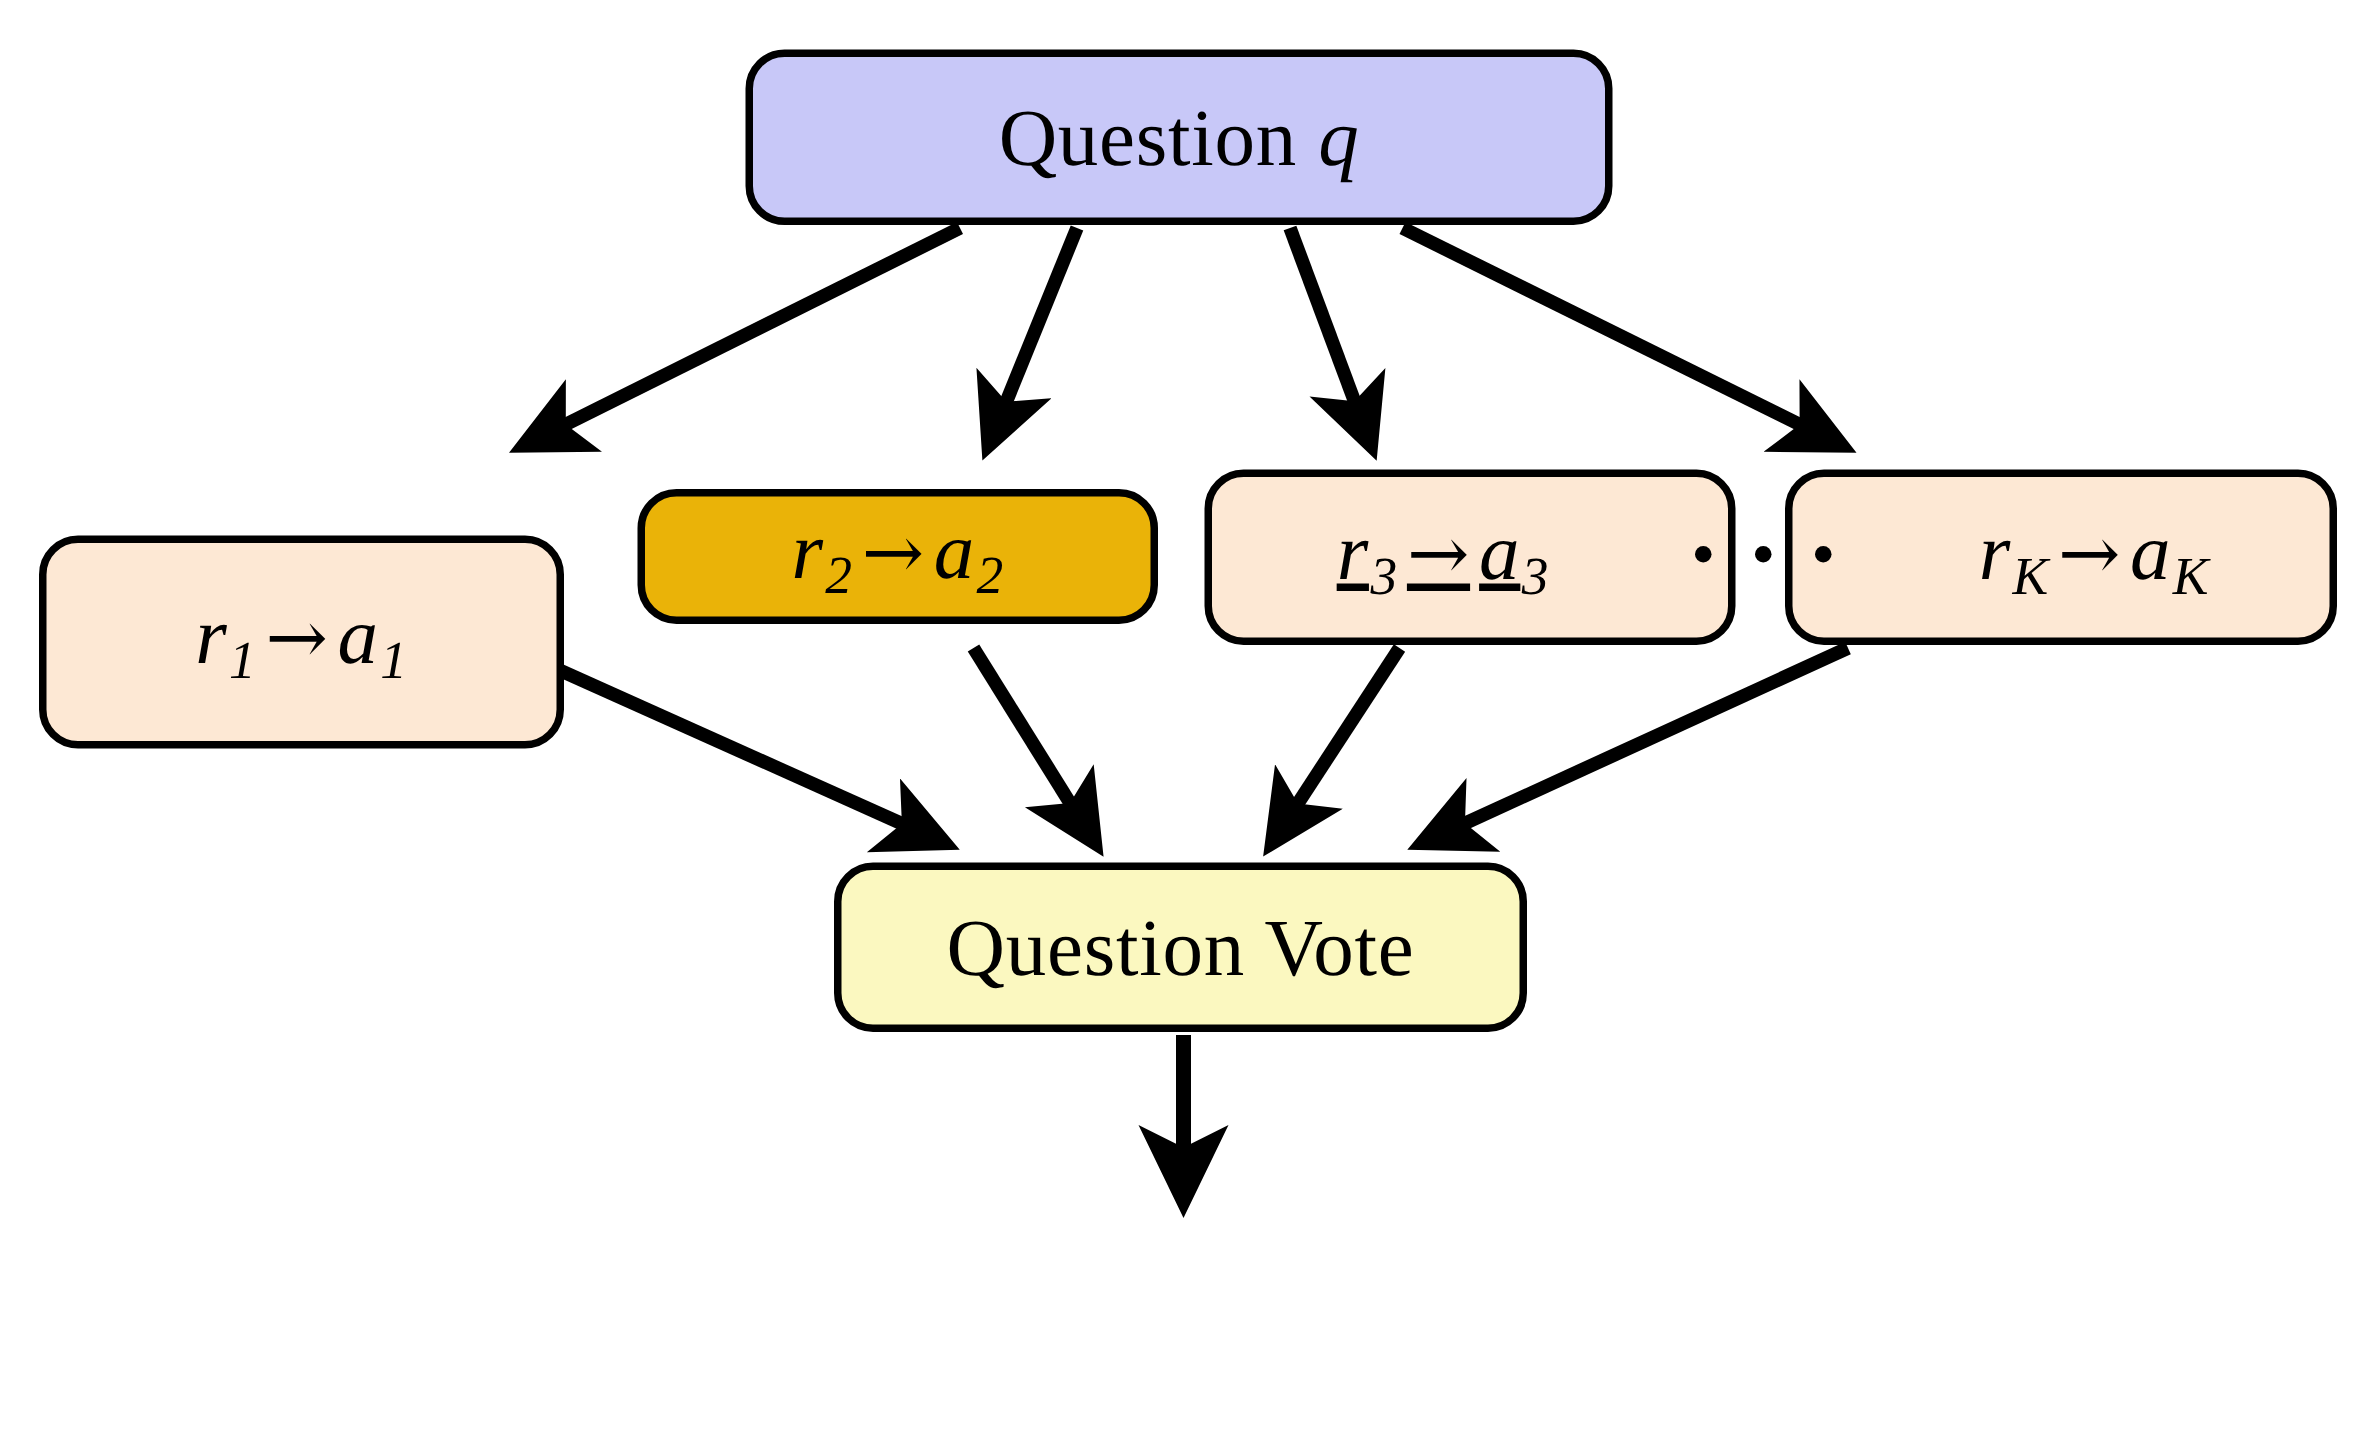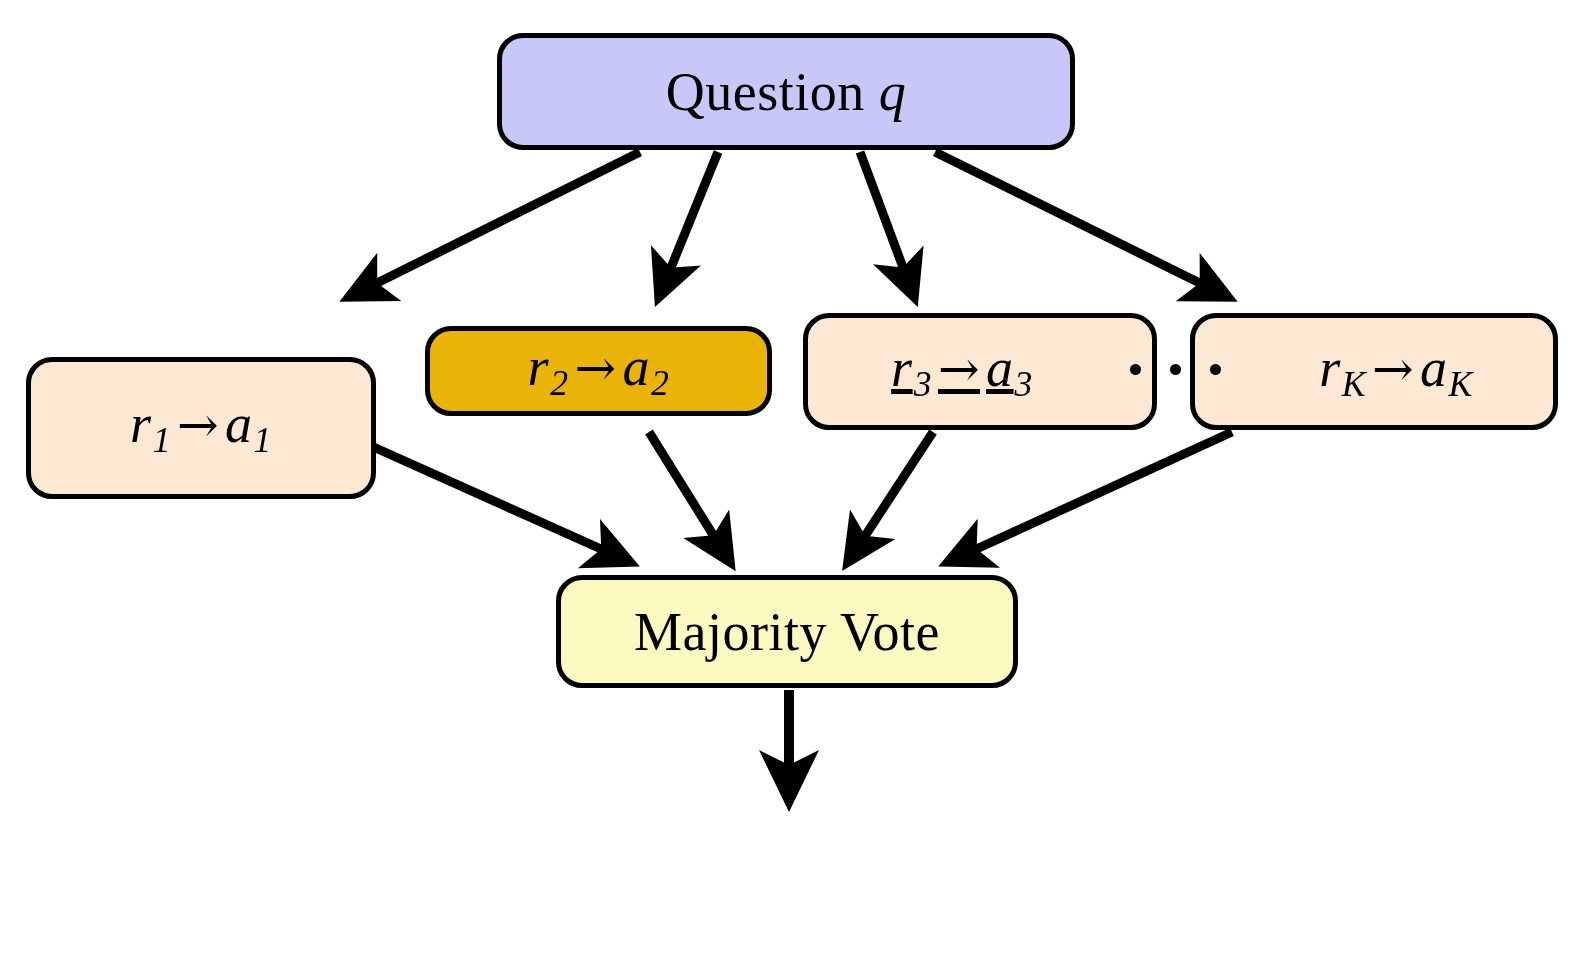--- a/index.html
+++ b/index.html
@@ -132,17 +132,17 @@
 
   <div class="node" id="node-rk">
     <span class="node-label"><span class="mi">r</span><span class="sub">K</span><span class="arrowglyph">→</span><span class="mi">a</span><span class="sub">K</span></span>
   </div>
 
   <div class="dot" style="left:1130px; top:364px;"></div>
   <div class="dot" style="left:1170px; top:364px;"></div>
   <div class="dot" style="left:1210px; top:364px;"></div>
 
   <div class="node" id="node-majority">
-    <span class="node-label">Majority Vote</span>
+    <span class="node-label">Question Vote</span>
   </div>
 
 
 </div>
 
 </body></html>

